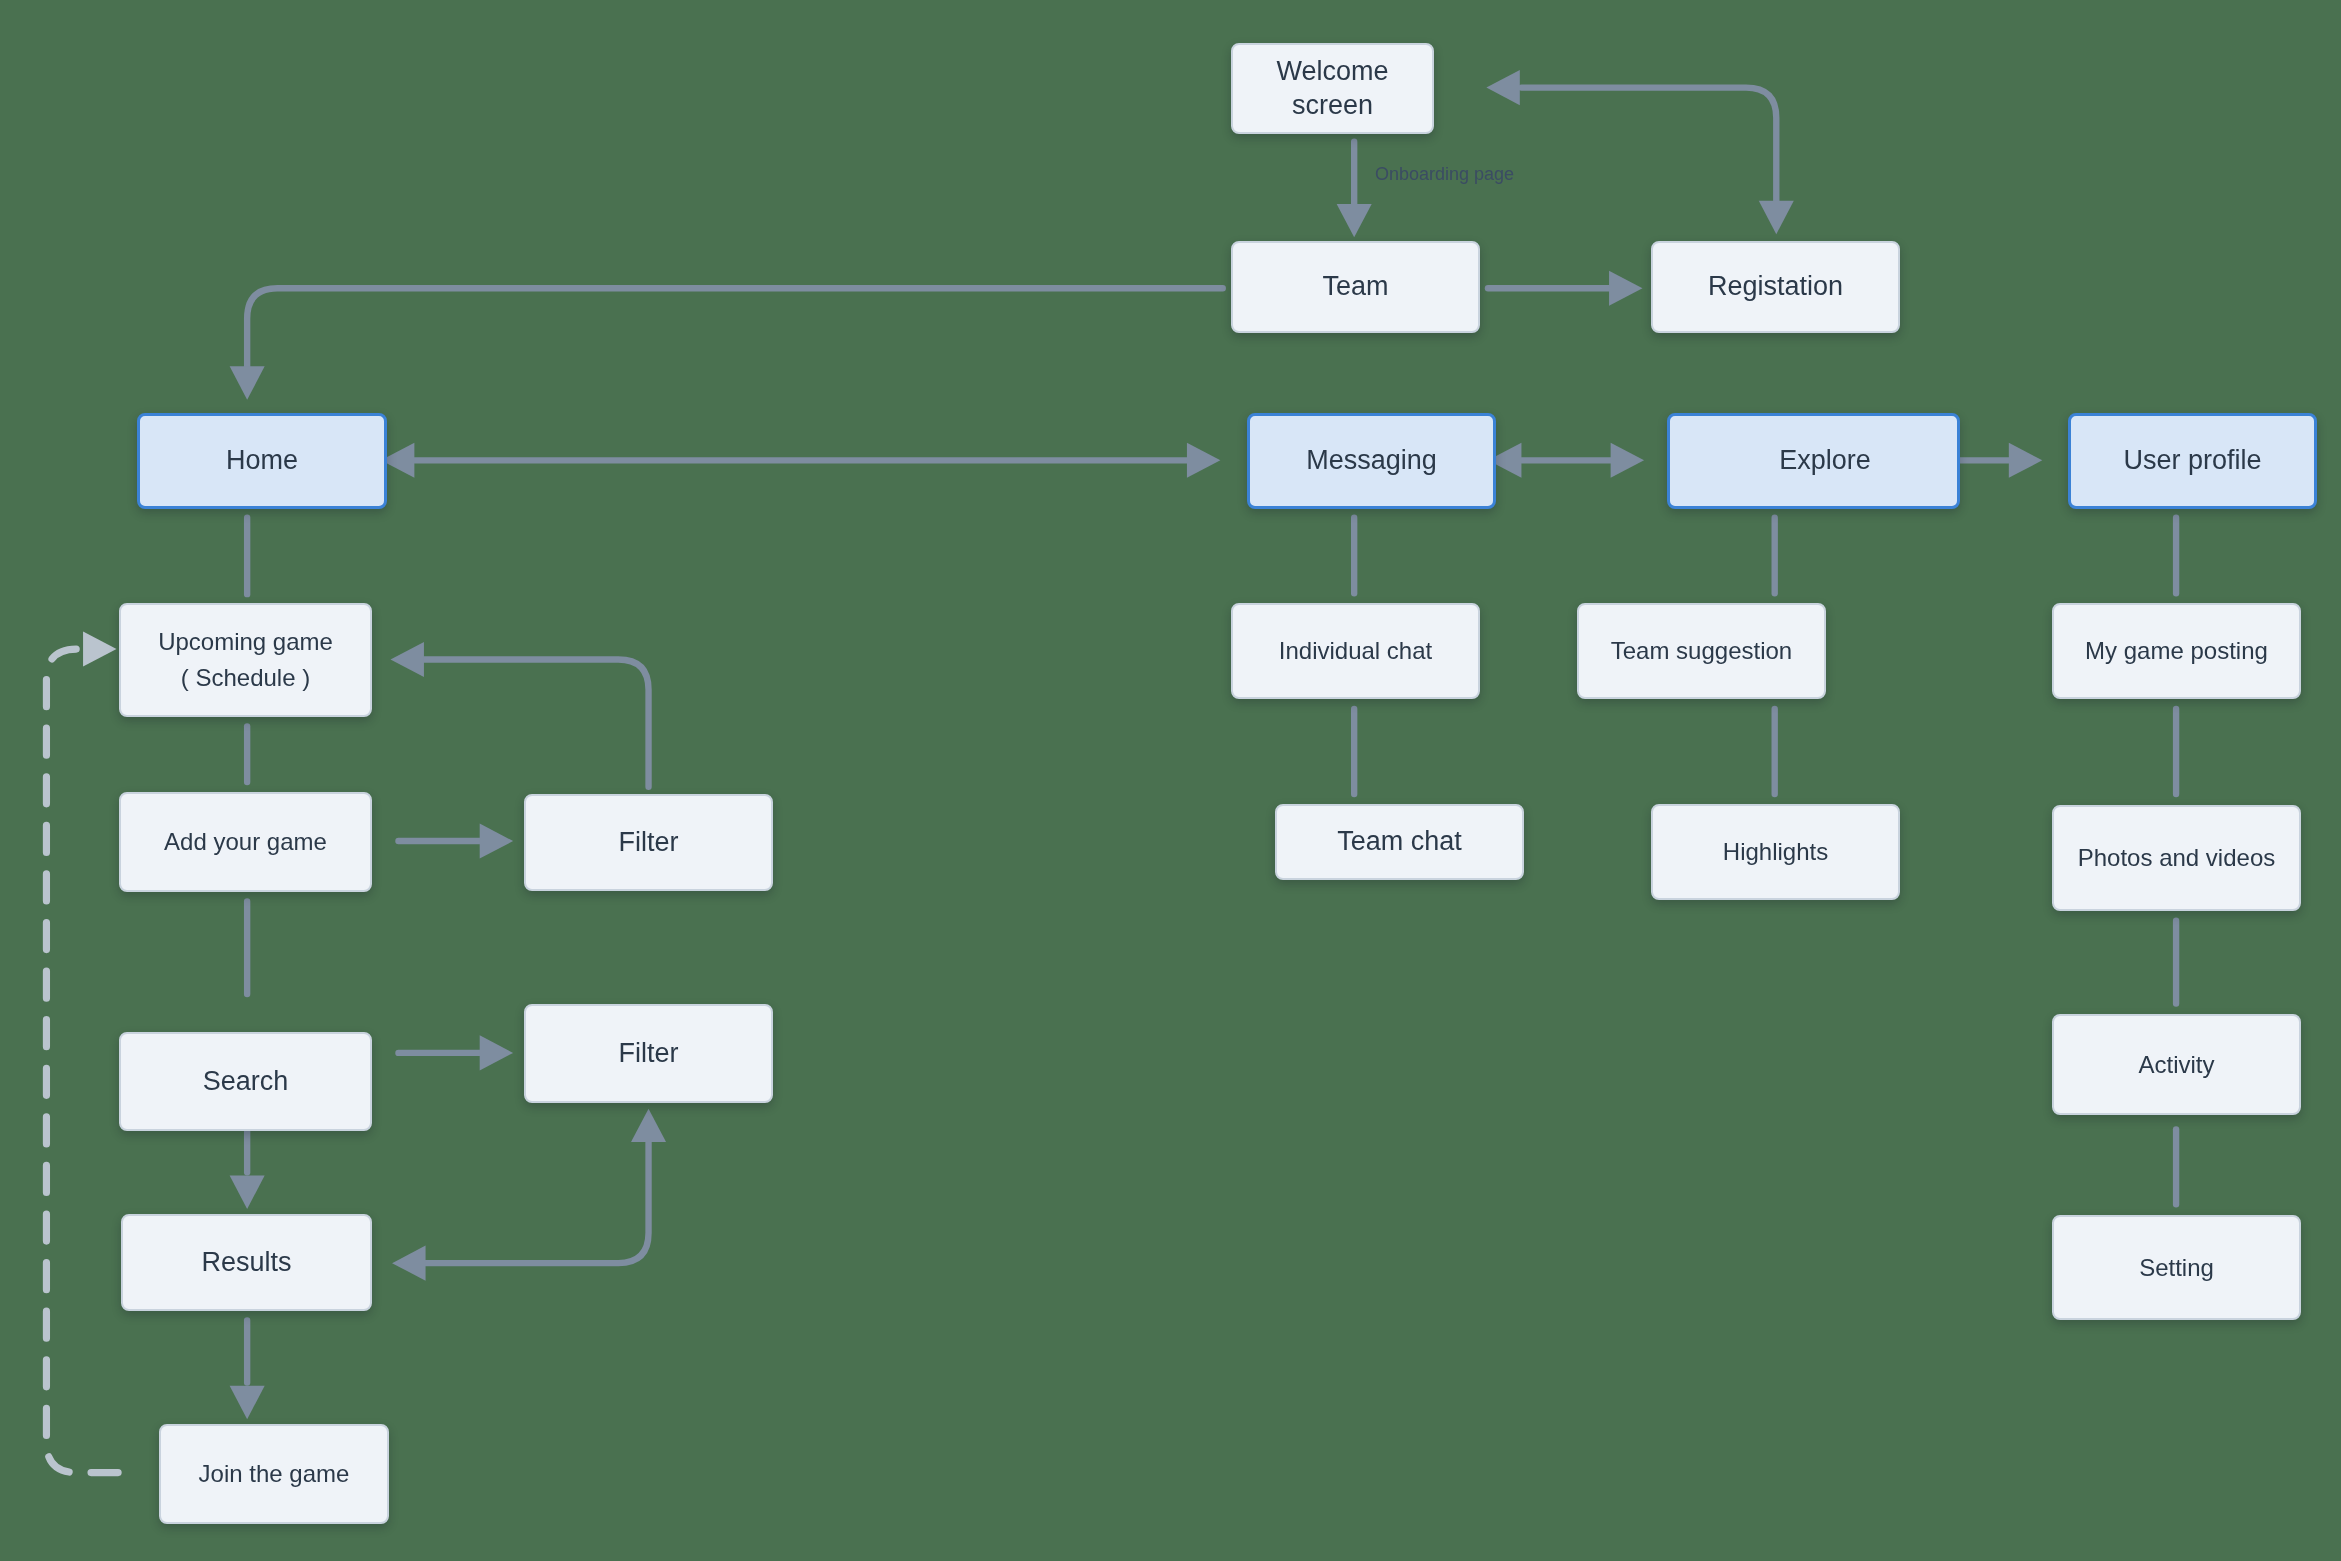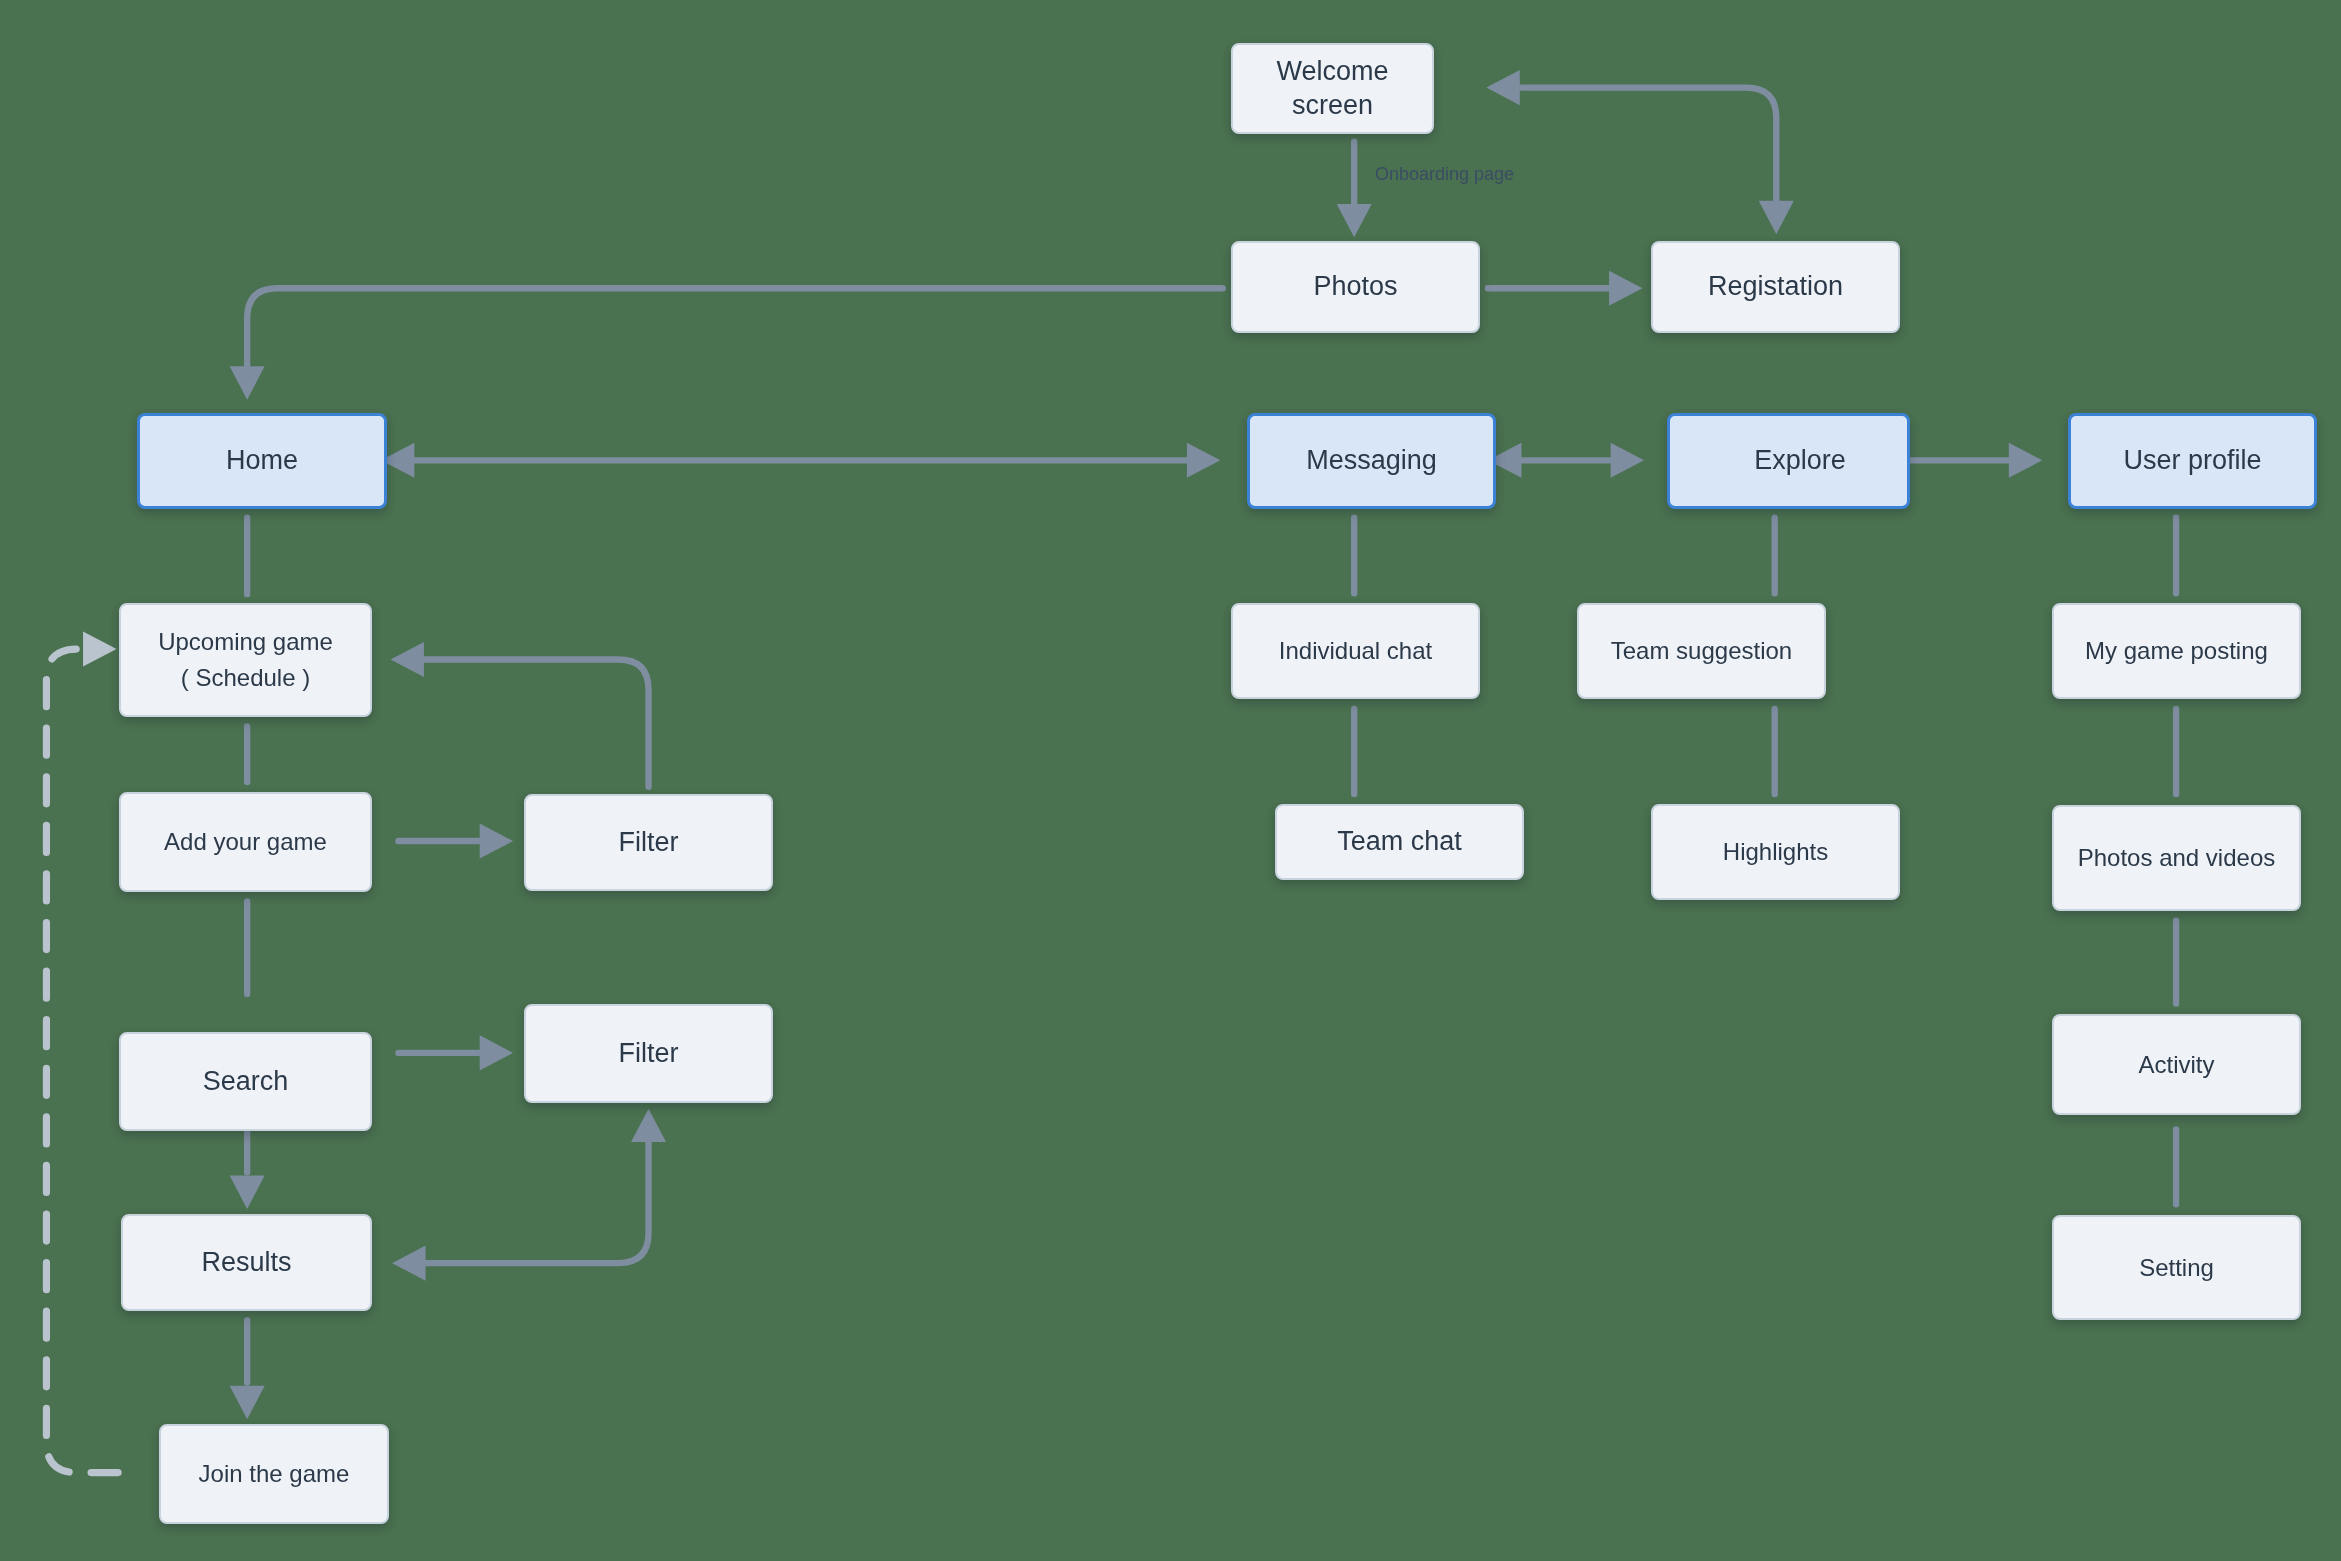--- a/index.html
+++ b/index.html
@@ -114,33 +114,33 @@
 
     <path class="edge" d="M 2732 1418 V 1512"></path>
   </svg>
 
   <div id="onboarding-label">Onboarding page</div>
 
   <div class="node" style="left:1231px;top:43px;width:203px;height:91px;">
     <span class="lbl">Welcome screen</span>
   </div>
   <div class="node" style="left:1231px;top:241px;width:249px;height:92px;">
-    <span class="lbl">Photos</span>
+    <span class="lbl">Team</span>
   </div>
   <div class="node" style="left:1651px;top:241px;width:249px;height:92px;">
     <span class="lbl">Registation</span>
   </div>
 
   <div class="node hl" style="left:121px;top:413px;width:250px;height:96px;">
     <span class="lbl">Home</span>
   </div>
   <div class="node hl" style="left:1231px;top:413px;width:249px;height:96px;">
     <span class="lbl">Messaging</span>
   </div>
-  <div class="node hl" style="left:1651px;top:413px;width:243px;height:96px;padding-left:23px;">
+  <div class="node hl" style="left:1651px;top:413px;width:293px;height:96px;padding-left:23px;">
     <span class="lbl">Explore</span>
   </div>
   <div class="node hl" style="left:2052px;top:413px;width:249px;height:96px;">
     <span class="lbl">User profile</span>
   </div>
 
   <div class="node small" style="left:119px;top:603px;width:253px;height:114px;">
     <span class="lbl">Upcoming game</span>
     <span class="lbl">( Schedule )</span>
   </div>

